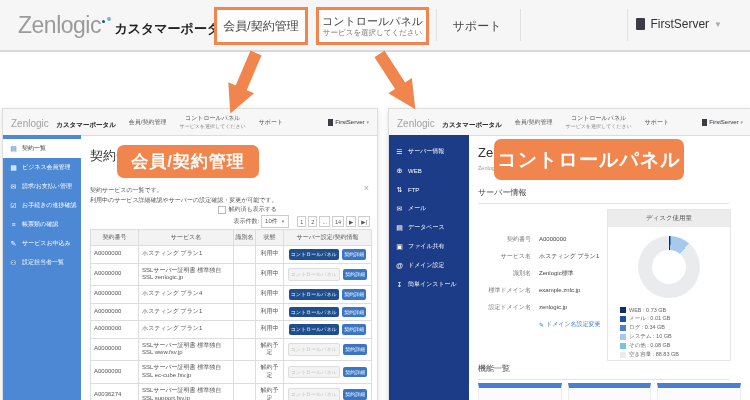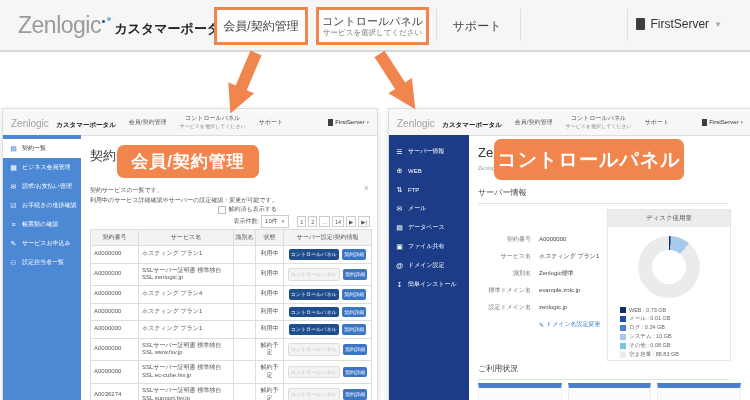--- a/index.html
+++ b/index.html
@@ -442,21 +442,21 @@
               <span class="sw" style="background: rgb(124, 195, 218);"></span>
               <span>その他 : 0.08 GB</span>
             </div>
             <div class="lgi">
               <span class="sw" style="background: rgb(233, 235, 237);"></span>
               <span>空き容量 : 88.83 GB</span>
             </div>
           </div>
       </div>
 
-      <div class="csec" id="sec-features">ご利用状況</div>
+      <div class="csec" id="sec-features">機能一覧</div>
       <div class="fcards">
         <div class="fcard"></div>
         <div class="fcard"></div>
         <div class="fcard"></div>
       </div>
     </div>
   </div>
 
 </div>
 

